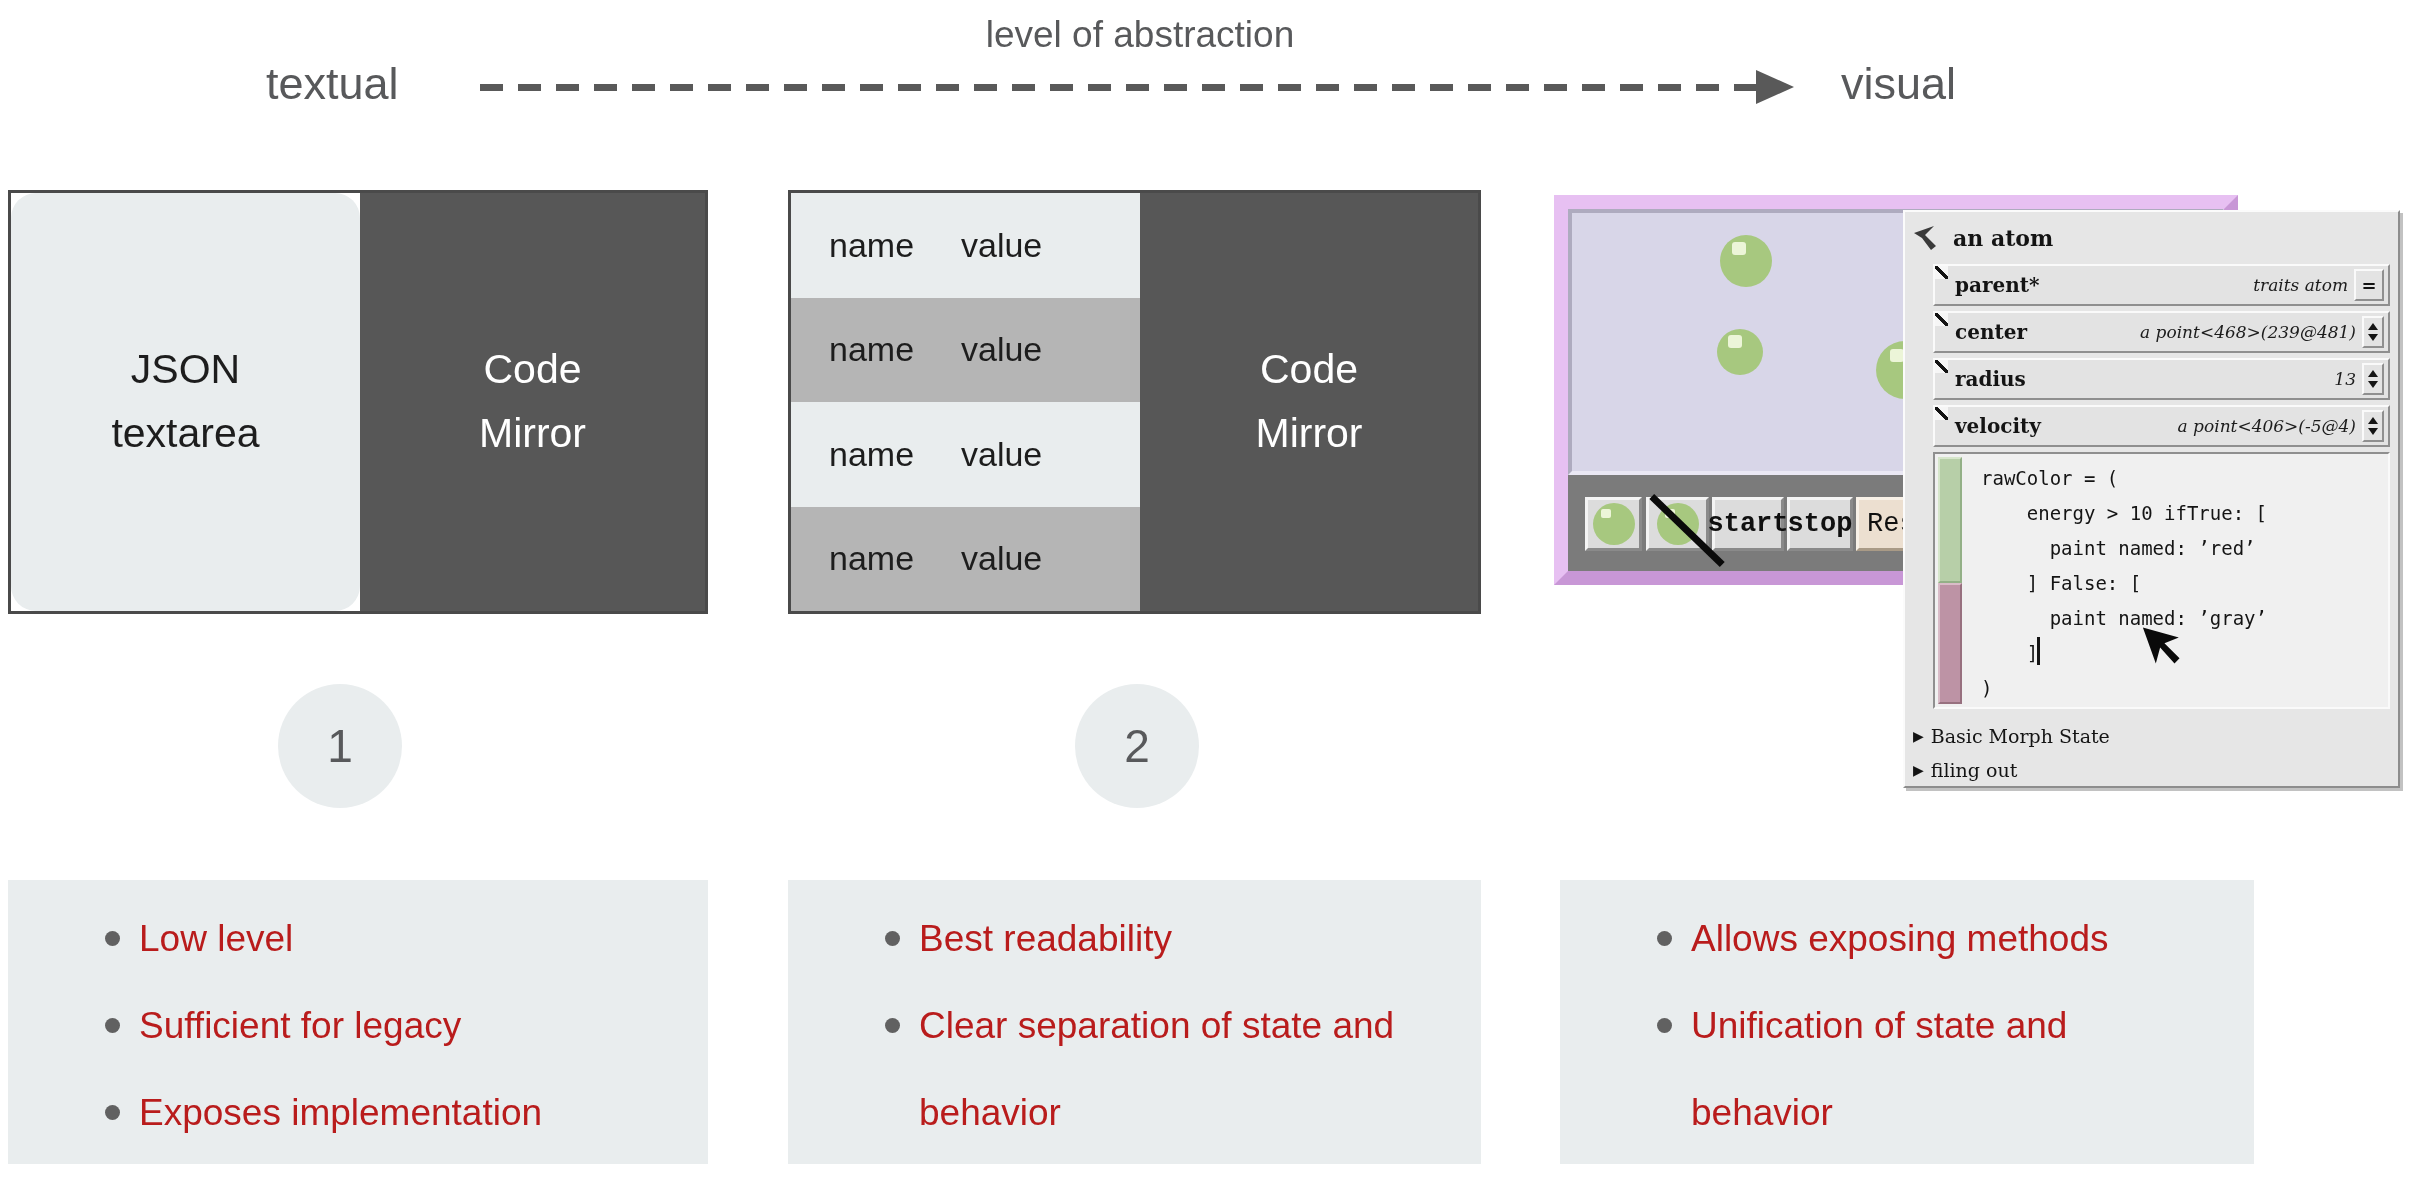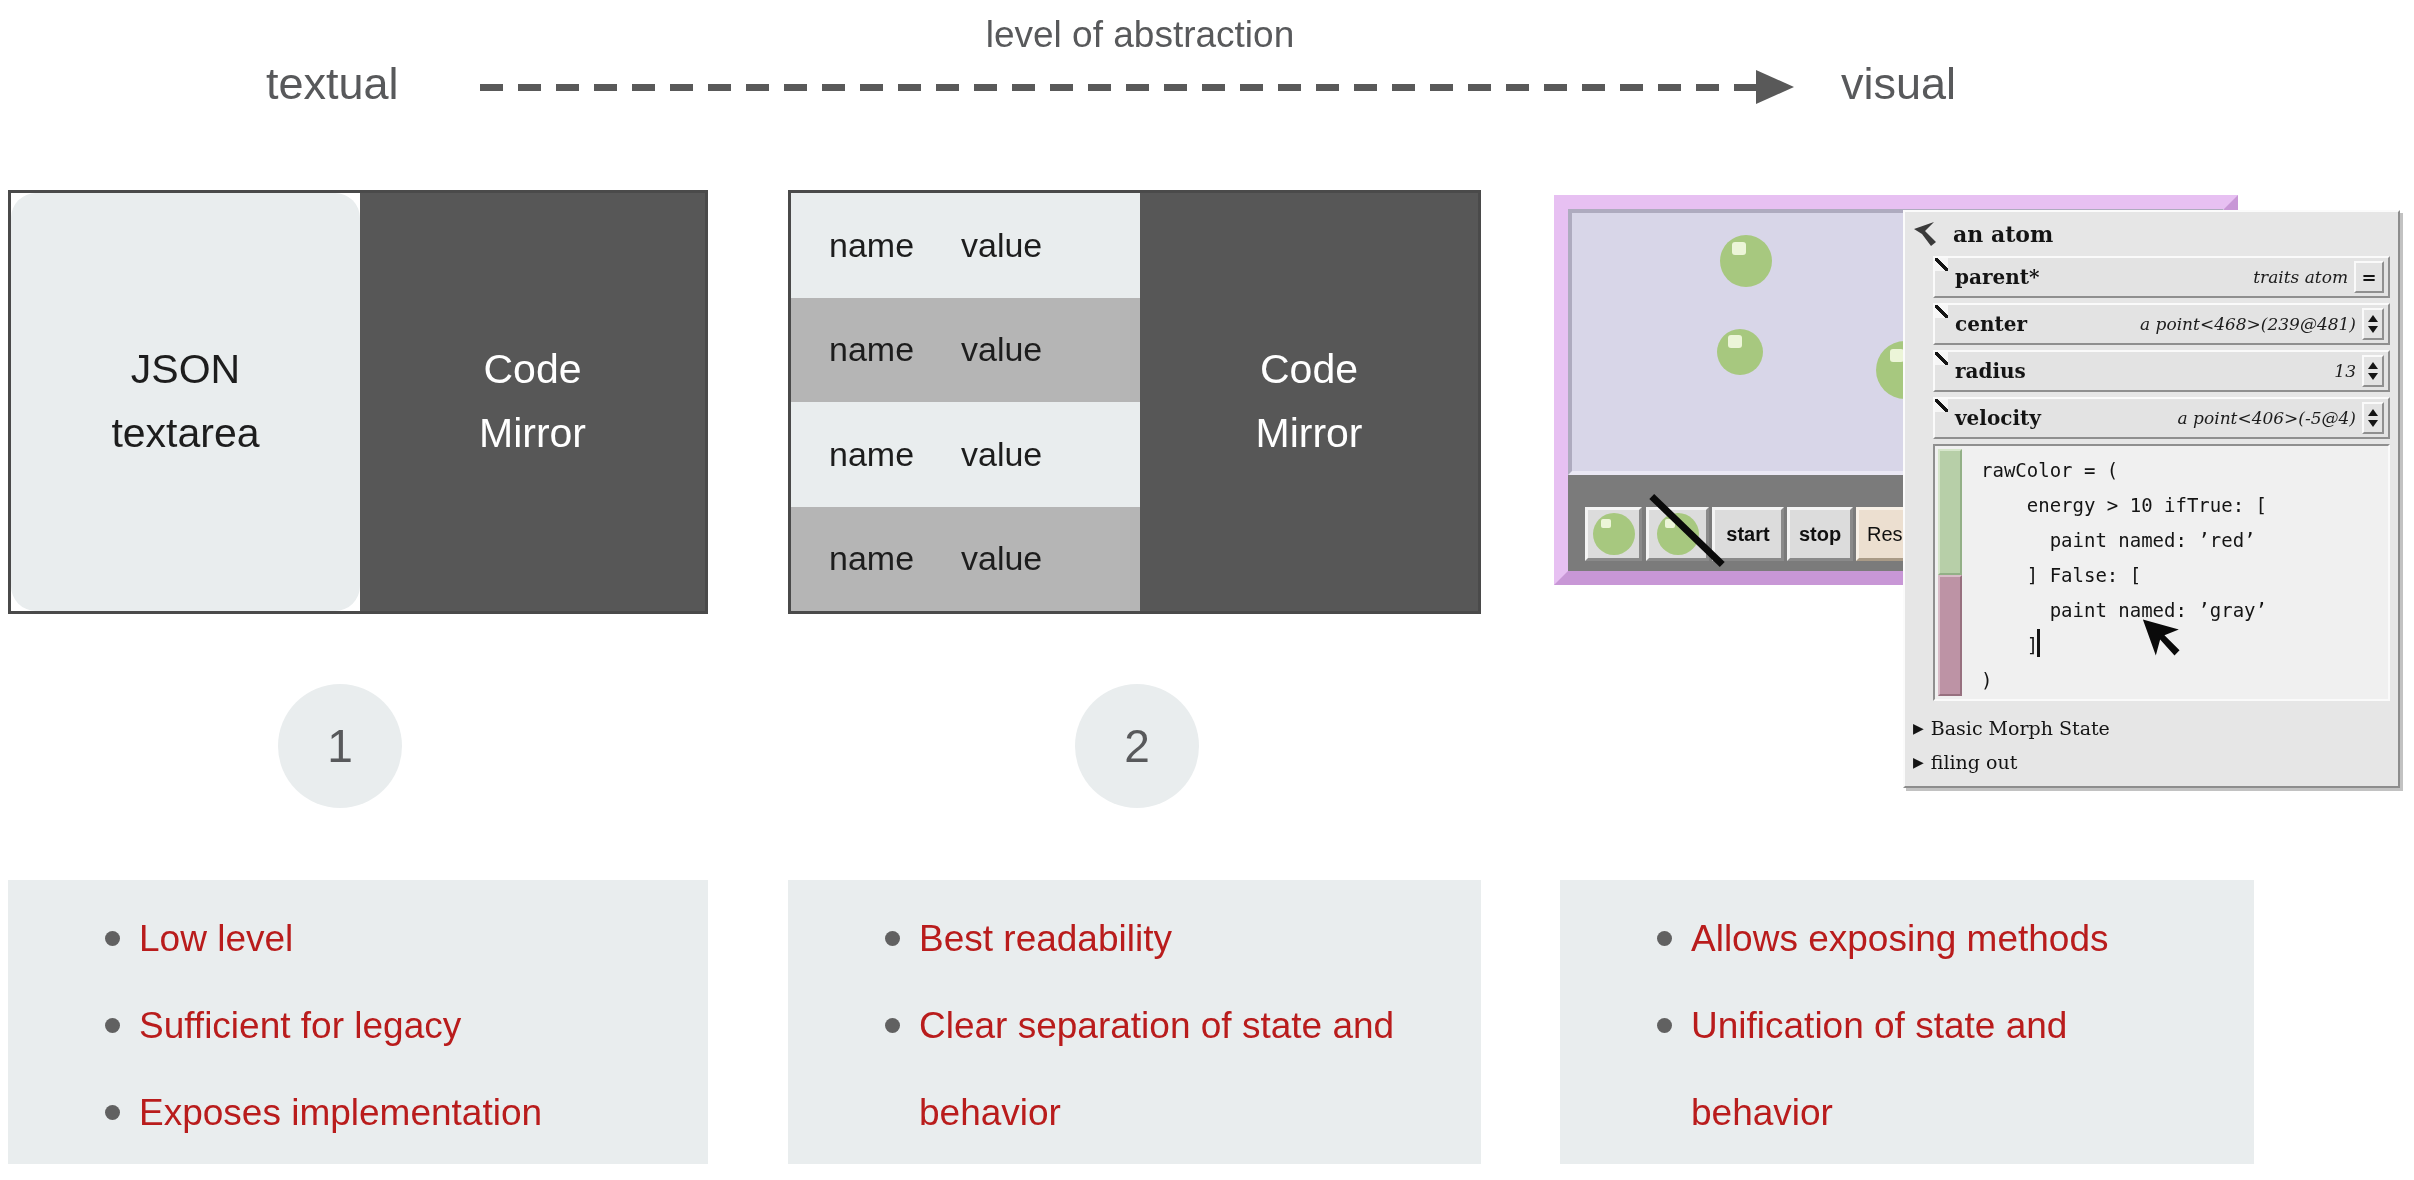--- a/index.html
+++ b/index.html
@@ -47,35 +47,35 @@
                       background:#616161;}
 
   
   .world{position:absolute;left:1554px;top:195px;width:656px;height:362px;
          border:14px solid;border-color:#e7c0f2 #c897d6 #c897d6 #e7c0f2;z-index:1;}
   .canvas{position:relative;width:648px;height:258px;background:#d8d6e8;
           border:4px solid;border-color:#aeabbf #eae8f4 #eae8f4 #aeabbf;overflow:hidden;}
   .ball{position:absolute;border-radius:50%;background:#a7c87f;}
   .glint{position:absolute;left:24%;top:14%;width:14px;height:13px;border-radius:3px;background:#ecf5d8;}
   .wtoolbar{position:relative;width:656px;height:96px;background:#7b7b7b;}
-  .wbtn{position:absolute;top:32px;height:54px;background:#dcdcdc;border:3px solid;
+  .wbtn{position:absolute;top:22px;height:54px;background:#dcdcdc;border:3px solid;
         border-color:#f4f4f4 #8a8a8a #8a8a8a #f4f4f4;display:flex;align-items:center;justify-content:center;
-        font-family:Liberation Sans, sans-serif;font-weight:bold;font-size:20px;color:#101010;box-sizing:border-box;}
+        font-family:Liberation Mono, monospace;font-weight:bold;font-size:27px;color:#101010;box-sizing:border-box;}
   .ballbtn .mini-ball{width:42px;height:42px;border-radius:50%;background:#a7c87f;position:relative;}
   .ballbtn .mini-glint{position:absolute;left:8px;top:6px;width:10px;height:9px;border-radius:2px;background:#ecf5d8;}
   .slash{position:absolute;left:70px;top:52px;width:98px;height:7px;background:#0a0a0a;
          transform:rotate(44deg);z-index:2;}
   .resi{background:#ecdfd0;border-color:#f8f1e7 #a99a86 #a99a86 #f8f1e7;
         font-weight:normal;justify-content:flex-start;padding-left:8px;}
 
   
   .inspector{position:absolute;left:1903px;top:210px;width:497px;height:578px;background:#e6e6e6;
              border:2px solid;border-color:#fbfbfb #8d8d8d #8d8d8d #fbfbfb;box-sizing:border-box;
              box-shadow:3px 3px 0 rgba(120,120,120,0.45);z-index:5;}
-  .ititle{height:44px;display:flex;align-items:center;padding-left:8px;gap:14px;}
+  .ititle{height:52px;display:flex;align-items:center;padding-left:8px;gap:14px;}
   .ititle .tname2{font-family:"DejaVu Serif",serif;font-weight:bold;font-size:22px;color:#141414;}
   .irows{margin:0 8px 0 28px;}
   .prow{position:relative;height:38px;margin-bottom:5px;background:#e3e3e3;border:2px solid;
         border-color:#fafafa #8f8f8f #8f8f8f #fafafa;display:flex;align-items:center;
         padding:0 4px 0 20px;text-align:right;}
   .corner-glyph{position:absolute;left:0;top:0;width:13px;height:13px;background:#f6f6f6;}
   .corner-glyph::after{content:"";position:absolute;inset:0;
         background:linear-gradient(45deg,transparent 42%,#141414 42%,#141414 60%,transparent 60%);}
   .prow-name{font-family:"DejaVu Serif",serif;font-weight:bold;font-size:20px;color:#141414;}
   .prow-value{margin-left:auto;font-family:"DejaVu Serif",serif;font-style:italic;font-size:17px;color:#1c1c1c;}

